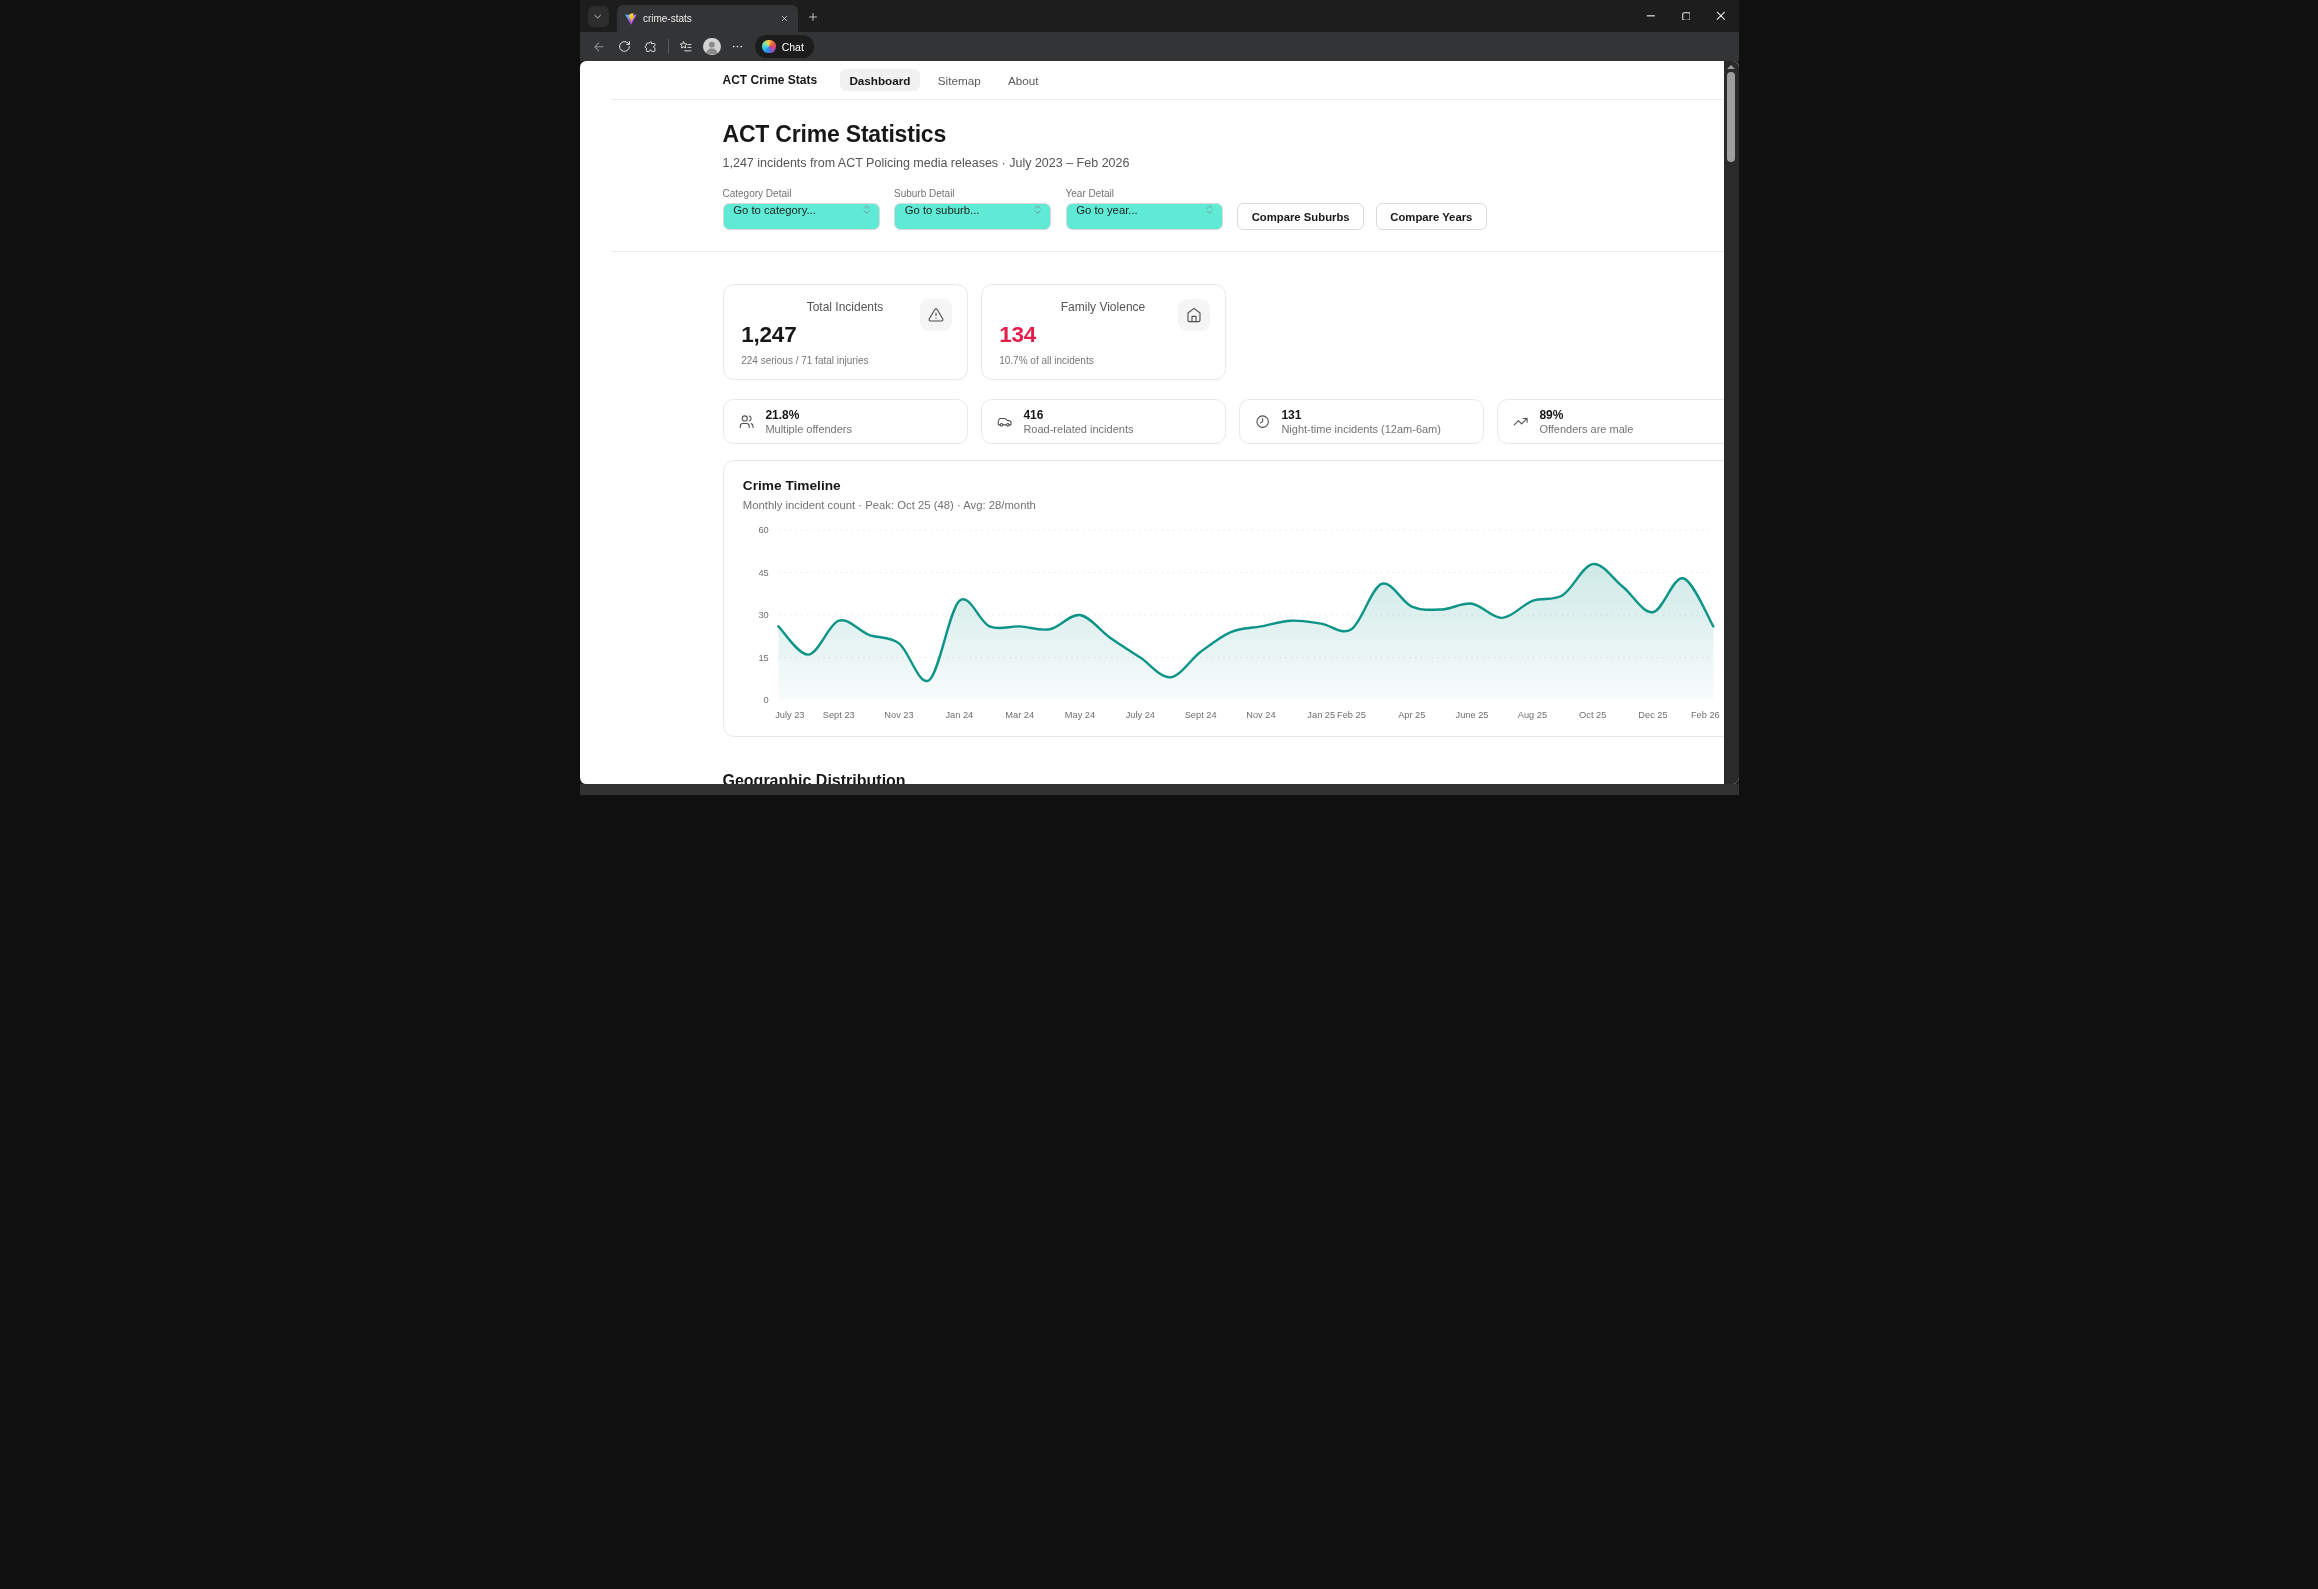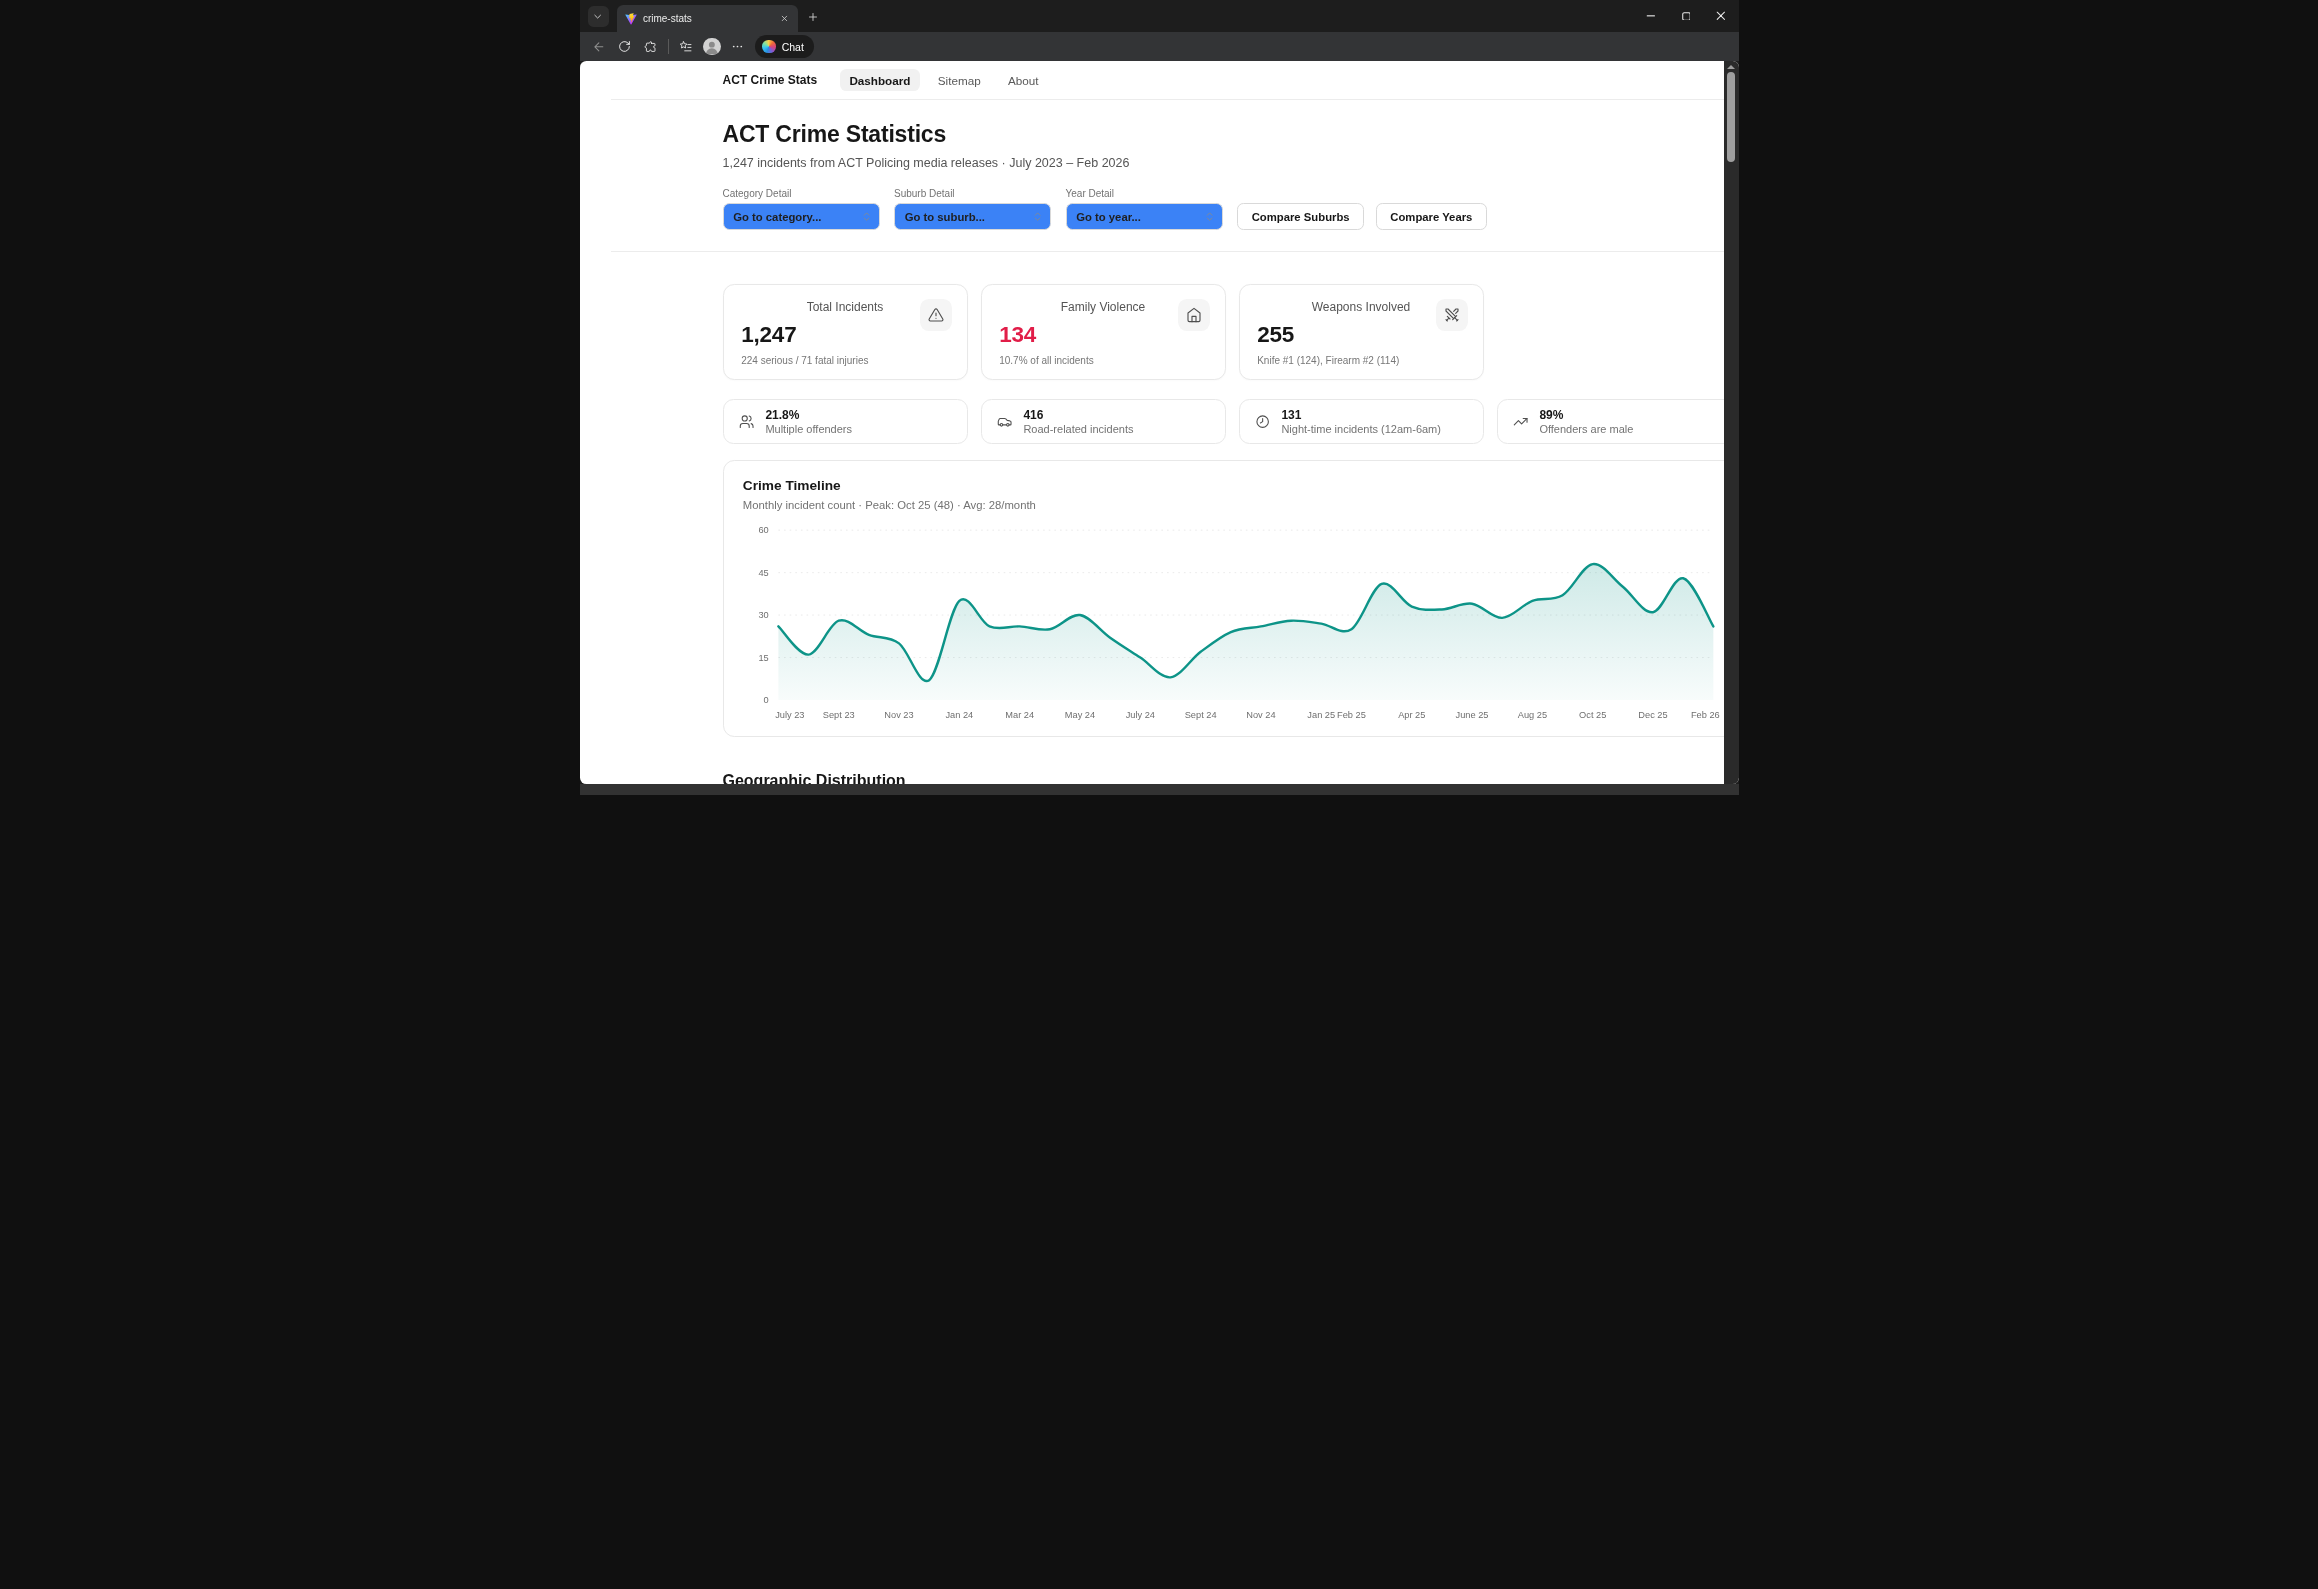--- a/index.html
+++ b/index.html
@@ -51,21 +51,21 @@
   .nav-link{font-size:11.7px;color:#5a5a5a;padding:4.8px 9.7px;border-radius:6.4px;}
   .nav-link.active{background:#f1f1f1;color:#171717;font-weight:bold;}
 
   
   .page-header{border-bottom:0.8px solid #ececec;padding-bottom:21px;}
   h1.page-title{margin:21px 0 0;font-size:23px;font-weight:bold;color:#171717;letter-spacing:-0.2px;}
   .page-subtitle{margin-top:8px;font-size:12.5px;color:#555;}
   .filters{display:flex;align-items:flex-end;gap:14.5px;margin-top:17.7px;}
   .filter-group{display:flex;flex-direction:column;gap:4.8px;}
   .filter-label{font-size:10px;color:#737373;}
-  .select{width:157px;height:26.6px;border:0.8px solid #d9d9d9;border-radius:6.4px;background:#3b82f6;display:flex;align-items:center;padding:0 6.4px 0 9.7px;box-sizing:border-box;font-weight:bold;}
+  .select{width:157px;height:26.6px;border:0.8px solid #d9d9d9;border-radius:6.4px;background:#5eead4;display:flex;align-items:flex-start;padding:0 6.4px 0 9.7px;box-sizing:border-box;}
   .select .select-value{flex:1;font-size:11.3px;color:#1f1f1f;}
   .select .chevrons{color:#8a8a8a;display:flex;}
   .btn{height:26.6px;border:0.8px solid #d9d9d9;border-radius:6.4px;background:#fff;padding:0 13.7px;font-size:11.3px;font-weight:bold;color:#171717;display:flex;align-items:center;box-sizing:border-box;}
   .btn + .btn{margin-left:-3.2px;}
 
   
   .stats-row{display:flex;gap:13px;margin-top:32px;}
   .stat-card{width:245px;height:96px;border:0.8px solid #e8e8e8;border-radius:11.3px;background:#fff;box-sizing:border-box;padding:15.3px 17.7px;position:relative;box-shadow:0 0.8px 1.6px rgba(0,0,0,.02);}
   .stat-label{font-size:12px;color:#555;text-align:center;}
   .stat-value{font-size:22.5px;font-weight:bold;color:#171717;margin-top:7.2px;letter-spacing:-0.2px;}
@@ -268,37 +268,20 @@
             </div>
           </div>
           <div class="stat-card">
             <div class="stat-label">Family Violence</div>
             <div class="stat-value" style="color: rgb(225, 29, 72);">134</div>
             <div class="stat-sub">10.7% of all incidents</div>
             <div class="icon-chip">
               <svg class="ic" width="16" height="16" viewBox="0 0 24 24" fill="none" stroke="currentColor" stroke-width="1.7" stroke-linecap="round" stroke-linejoin="round">
                   <path d="m3 9 9-7 9 7v11a2 2 0 0 1-2 2H5a2 2 0 0 1-2-2z"></path>
                   <path d="M9 22v-8h6v8"></path>
-                </svg>
-            </div>
-          </div>
-          <div class="stat-card">
-            <div class="stat-label">Weapons Involved</div>
-            <div class="stat-value" style="color: rgb(23, 23, 23);">255</div>
-            <div class="stat-sub">Knife #1 (124), Firearm #2 (114)</div>
-            <div class="icon-chip">
-              <svg class="ic" width="16" height="16" viewBox="0 0 24 24" fill="none" stroke="currentColor" stroke-width="1.7" stroke-linecap="round" stroke-linejoin="round">
-                  <polyline points="14.5 17.5 3 6 3 3 6 3 17.5 14.5"></polyline>
-                  <line x1="13" y1="19" x2="19" y2="13"></line>
-                  <line x1="16" y1="16" x2="20" y2="20"></line>
-                  <line x1="19" y1="21" x2="21" y2="19"></line>
-                  <polyline points="14.5 6.5 18 3 21 3 21 6 17.5 9.5"></polyline>
-                  <line x1="5" y1="14" x2="9" y2="18"></line>
-                  <line x1="7" y1="17" x2="4" y2="20"></line>
-                  <line x1="3" y1="19" x2="5" y2="21"></line>
                 </svg>
             </div>
           </div>
         </div>
 
         <div class="mini-row">
           <div class="mini-card">
             <span class="mini-icon">
               <svg class="ic" width="15.3" height="15.3" viewBox="0 0 24 24" fill="none" stroke="currentColor" stroke-width="1.7" stroke-linecap="round" stroke-linejoin="round">
                   <path d="M16 21v-2a4 4 0 0 0-4-4H6a4 4 0 0 0-4 4v2"></path>

